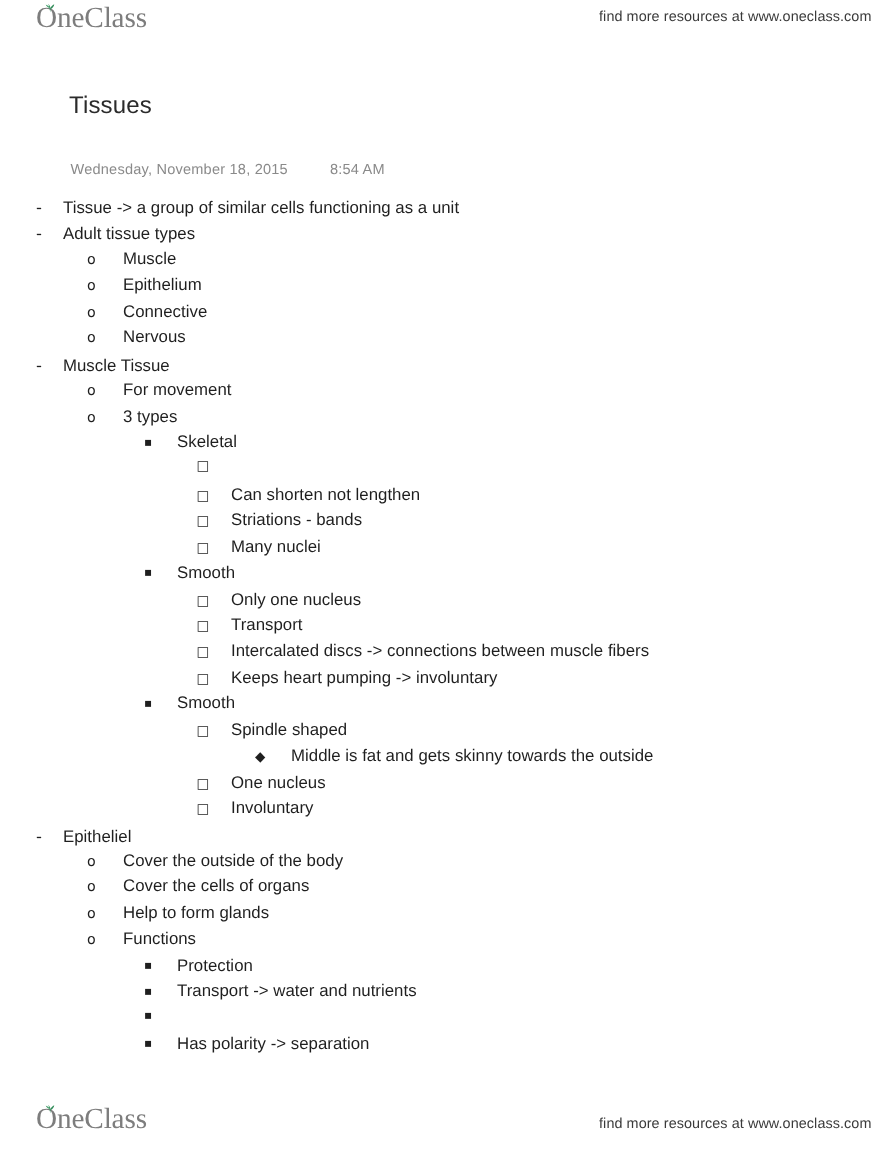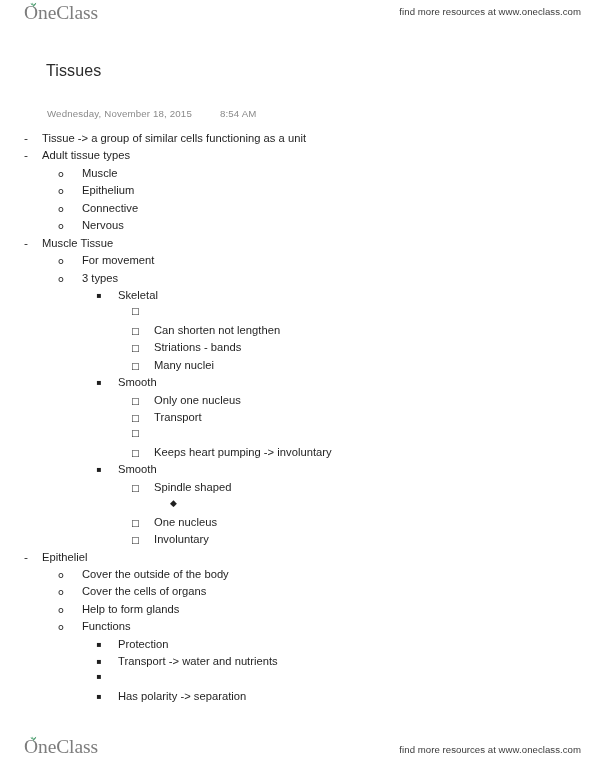--- a/index.html
+++ b/index.html
@@ -228,35 +228,37 @@
     <div class="outline-row lvl4">
       <span class="bullet">□</span>
       <span class="row-text">Only one nucleus</span>
     </div>
     <div class="outline-row lvl4">
       <span class="bullet">□</span>
       <span class="row-text">Transport</span>
     </div>
     <div class="outline-row lvl4">
       <span class="bullet">□</span>
+      <span class="row-text">Intercalated discs -&gt; connections between muscle fibers</span>
     </div>
     <div class="outline-row lvl4">
       <span class="bullet">□</span>
       <span class="row-text">Keeps heart pumping -&gt; involuntary</span>
     </div>
     <div class="outline-row lvl3">
       <span class="bullet">▪</span>
       <span class="row-text">Smooth</span>
     </div>
     <div class="outline-row lvl4">
       <span class="bullet">□</span>
       <span class="row-text">Spindle shaped</span>
     </div>
     <div class="outline-row lvl5">
       <span class="bullet">◆</span>
+      <span class="row-text">Middle is fat and gets skinny towards the outside</span>
     </div>
     <div class="outline-row lvl4">
       <span class="bullet">□</span>
       <span class="row-text">One nucleus</span>
     </div>
     <div class="outline-row lvl4">
       <span class="bullet">□</span>
       <span class="row-text">Involuntary</span>
     </div>
     <div class="outline-row lvl1">

